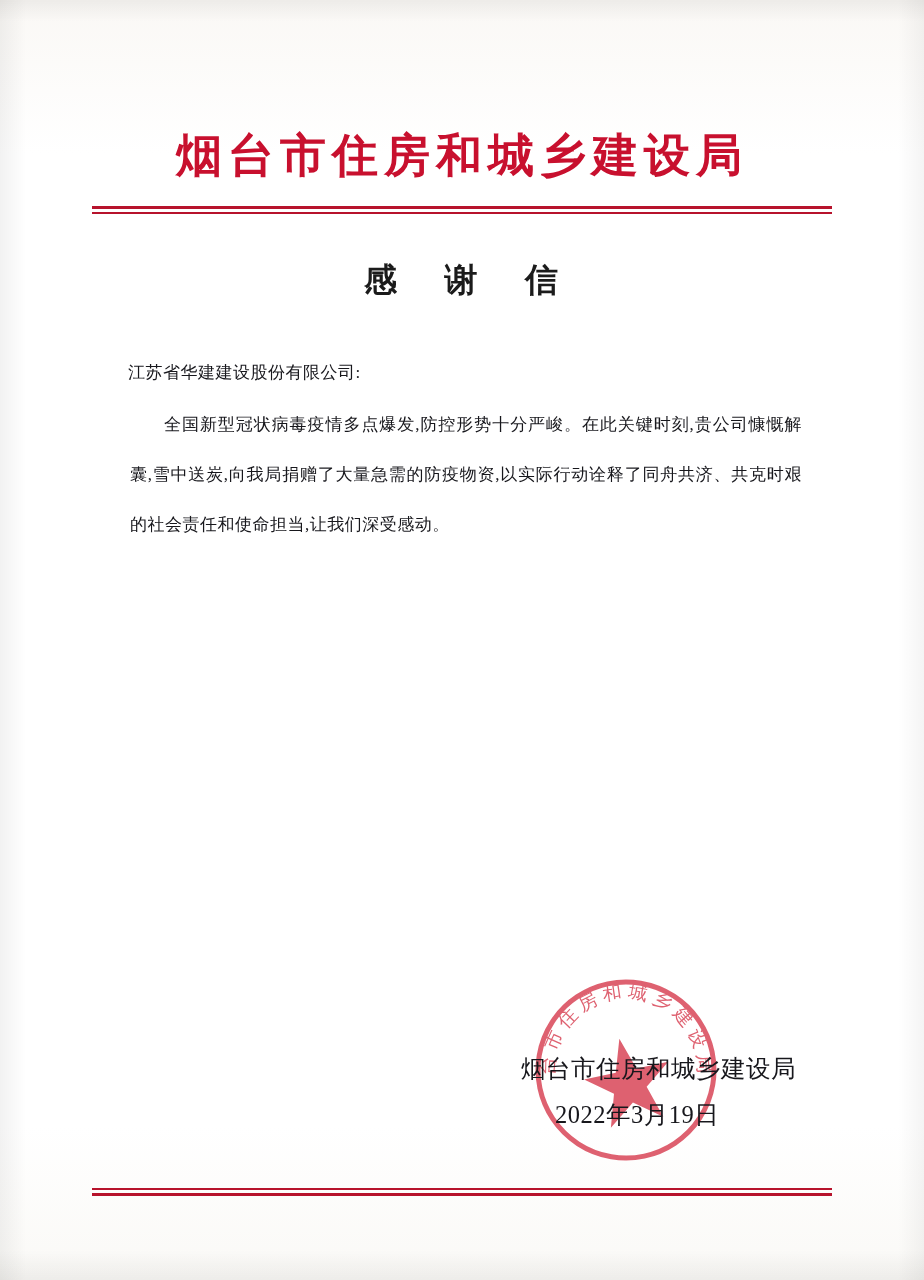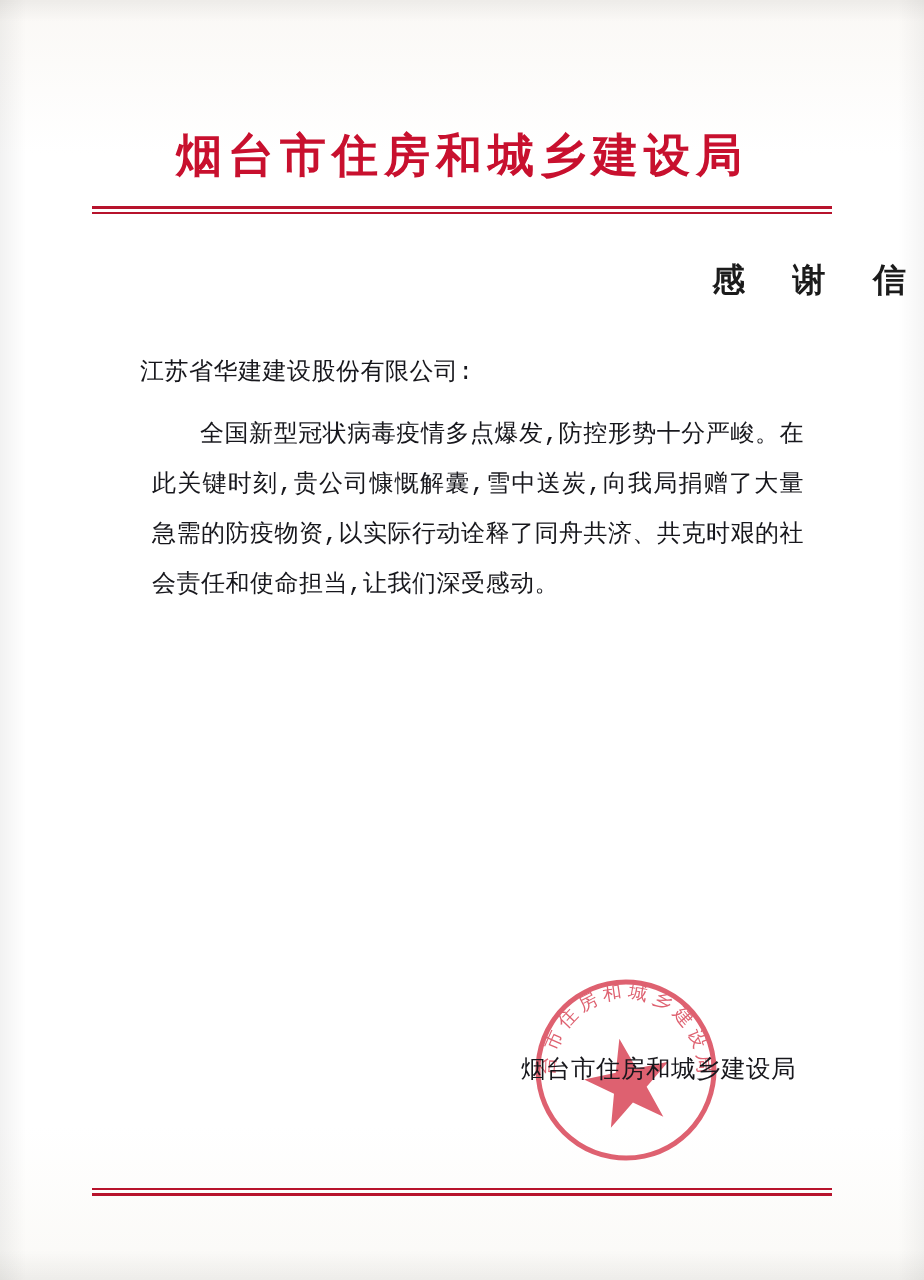--- a/index.html
+++ b/index.html
@@ -58,48 +58,47 @@
     height: 1.5px;
     background: #b7132c;
   }
 
   
   .doc-title {
     position: absolute;
     left: 16px;
     right: 0;
     top: 258px;
-    text-align: right;
+    text-align: center;
     font-family: "DejaVu Serif", "Liberation Serif", serif;
     font-size: 33px;
     font-weight: bold;
     letter-spacing: 18px;
     color: #1b1b1b;
   }
 
   
   .body-block {
     position: absolute;
-    left: 140px;
+    left: 128px;
     width: 676px;
     top: 348px;
     color: #17171c;
-    font-size: 24px;
+    font-size: 17px;
     line-height: 50px;
     letter-spacing: 0.5px;
     text-align: justify;
     text-justify: inter-ideograph;
-    font-family: Liberation Mono, monospace;
   }
   .salutation {
     margin: 0 0 0 0;
     text-indent: 0;
   }
   .para {
-    margin: 12px;
+    margin: 2px;
     text-indent: 2em;
   }
 
   
   .signature {
     position: absolute;
     right: 128px;
     top: 1046px;
     text-align: left;
     font-size: 24.5px;
@@ -201,20 +200,21 @@
       <circle cx="98" cy="98" r="88" fill="none" stroke="#d2253a" stroke-width="5"></circle>
       <text font-family="'DejaVu Serif','Liberation Serif',serif" font-size="19" fill="#d2253a" letter-spacing="5">
         <textPath href="#sealArc" startOffset="26%" text-anchor="middle">烟台市住房和城乡建设局</textPath>
       </text>
       <polygon fill="#d2253a" points="98,66 108.6,98.6 141,98.6 114.7,118.8 124.8,151.4 98,131.3 71.2,151.4 81.3,118.8 55,98.6 87.4,98.6"></polygon>
     </svg>
   </div>
 
   <div class="signature">
     <div>烟台市住房和城乡建设局</div>
+    <div class="sig-date">2022年3月19日</div>
   </div>
 
   <div class="footer-rule-wrap">
     <div class="footer-rule-thin"></div>
     <div class="footer-rule-gap"></div>
     <div class="footer-rule-thick"></div>
   </div>
 
 </div>
 

